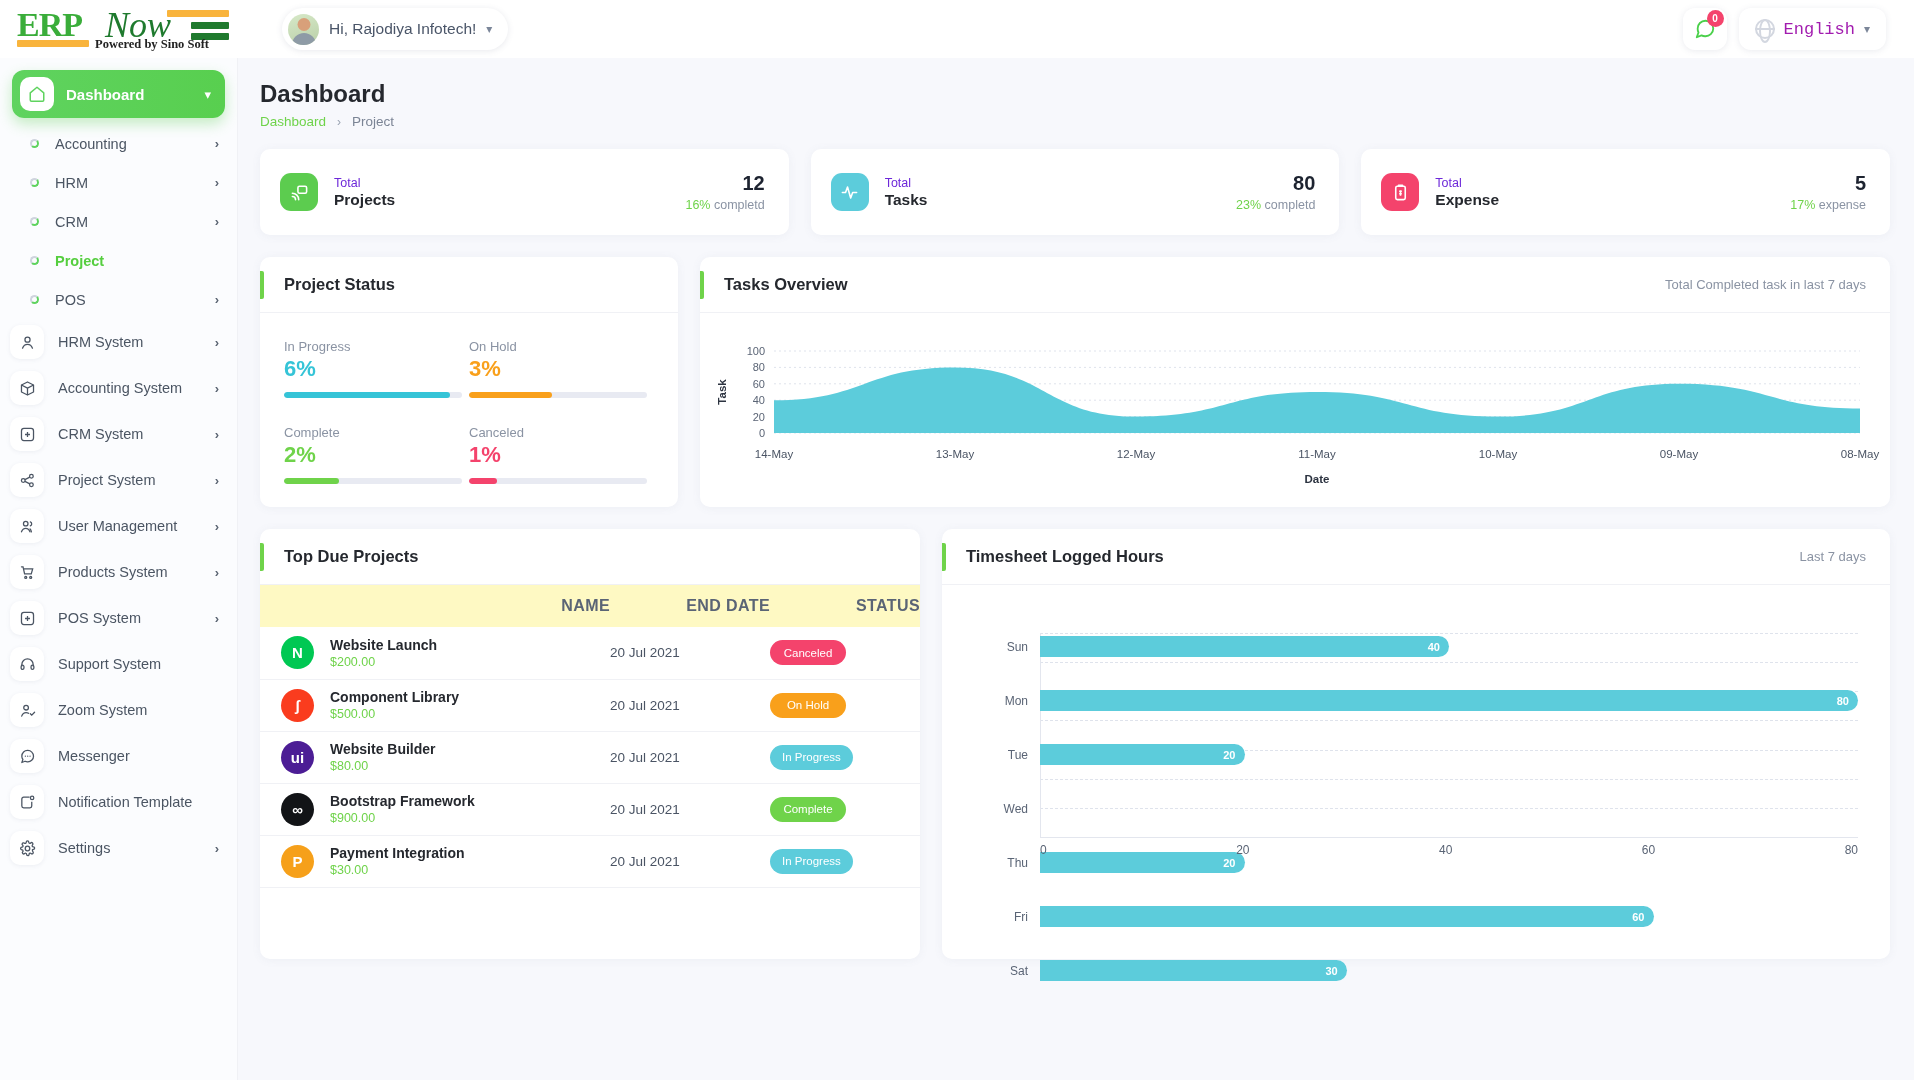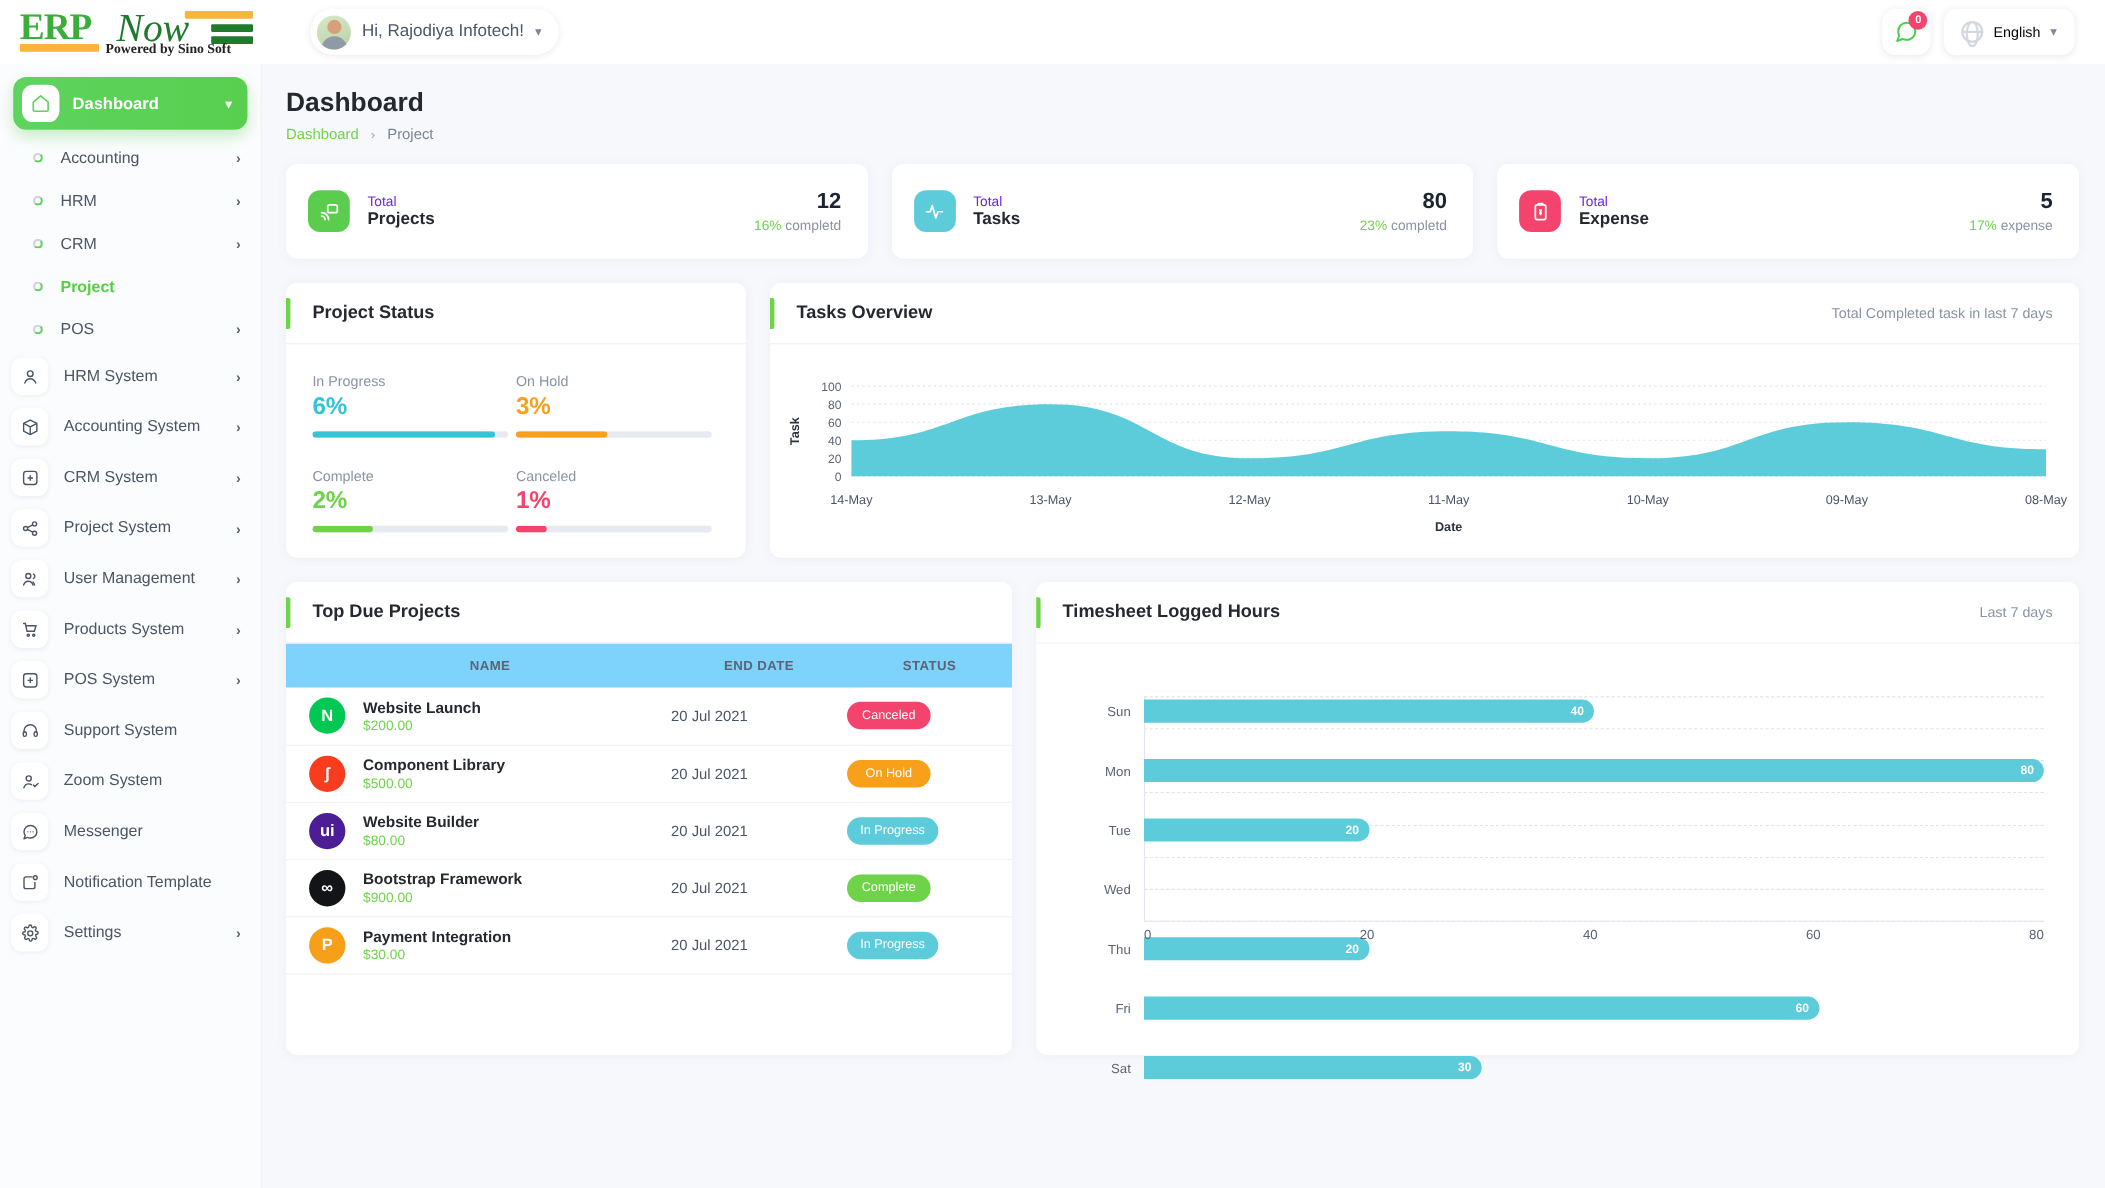--- a/index.html
+++ b/index.html
@@ -13,21 +13,21 @@
   body { position: relative; }
 
   
   .topbar {
     position: absolute; top: 0; left: 0; width: 1914px; height: 58px;
     background: #ffffff; display: flex; align-items: center;
     z-index: 40;
   }
   .brand {
     width: 238px; height: 58px; display: flex; align-items: center;
-    padding-left: 10px; flex-shrink: 0;
+    flex-shrink: 0; justify-content: center;
   }
   .logo-wrap { position: relative; width: 220px; height: 50px; }
   .logo-erp {
     font-family: "Liberation Serif", serif;
     font-weight: bold; font-size: 34px; color: #3aad3a;
     letter-spacing: -1px; position: absolute; left: 8px; top: 2px;
   }
   .logo-now {
     font-family: "Liberation Serif", serif;
     font-style: italic; font-size: 36px; color: #1f7a2e;
@@ -92,21 +92,21 @@
     position: absolute; top: 2px; right: 3px; min-width: 17px; height: 17px;
     background: #f4436c; color: #fff; border-radius: 9px;
     font-size: 10px; font-weight: bold;
     display: flex; align-items: center; justify-content: center; padding: 0 4px;
   }
   .lang-btn {
     height: 42px; background: #fff; border-radius: 12px;
     box-shadow: 0 1px 6px rgba(90,100,130,.13);
     display: flex; align-items: center; gap: 9px; padding: 0 16px;
   }
-  .lang-text { font-size: 13px; color: #000000; }
+  .lang-text { font-size: 17px; color: #a21caf; font-family: Liberation Mono, monospace; }
   .globe {
     width: 20px; height: 20px; border-radius: 50%;
     border: 2px solid #d3d7e0; position: relative;
   }
   .globe::before {
     content: ""; position: absolute; left: 50%; top: -2px; transform: translateX(-50%);
     width: 8px; height: 20px; border: 2px solid #d3d7e0; border-radius: 50%;
   }
   .globe::after {
     content: ""; position: absolute; left: -2px; top: 50%; transform: translateY(-50%);
@@ -219,22 +219,22 @@
 
   
   .to-card { flex: 1; height: 250px; text-align: center; }
   .to-body { position: relative; height: 193px; }
 
   
   .bottom { margin-top: 22px; }
   .due-card { width: 660px; height: 430px; overflow: hidden; }
   .tbl { width: 100%; border-collapse: collapse; }
   .tbl th {
-    background: #7dd3fc; font-size: 12px; font-weight: bold; color: #5a6475;
-    letter-spacing: .4px; text-align: center; padding: 12px 0; height: 40px;
+    background: #fef9c3; font-size: 16px; font-weight: bold; color: #5a6475;
+    letter-spacing: .4px; text-align: right; padding: 12px 0; height: 40px;
   }
   .tbl th.c1 { padding-left: 21px; }
   .tbl th.c2 { width: 160px; }
   .tbl th.c3 { width: 150px; }
   .tbl td { padding: 0; border-bottom: 1px solid #f0f1f5; height: 52px; vertical-align: middle; }
   .td-name { padding-left: 21px; display: flex; align-items: center; gap: 16px; }
   .p-av {
     width: 33px; height: 33px; border-radius: 50%; flex-shrink: 0;
     display: flex; align-items: center; justify-content: center;
     color: #fff; font-weight: bold; font-size: 15px; position: relative;

